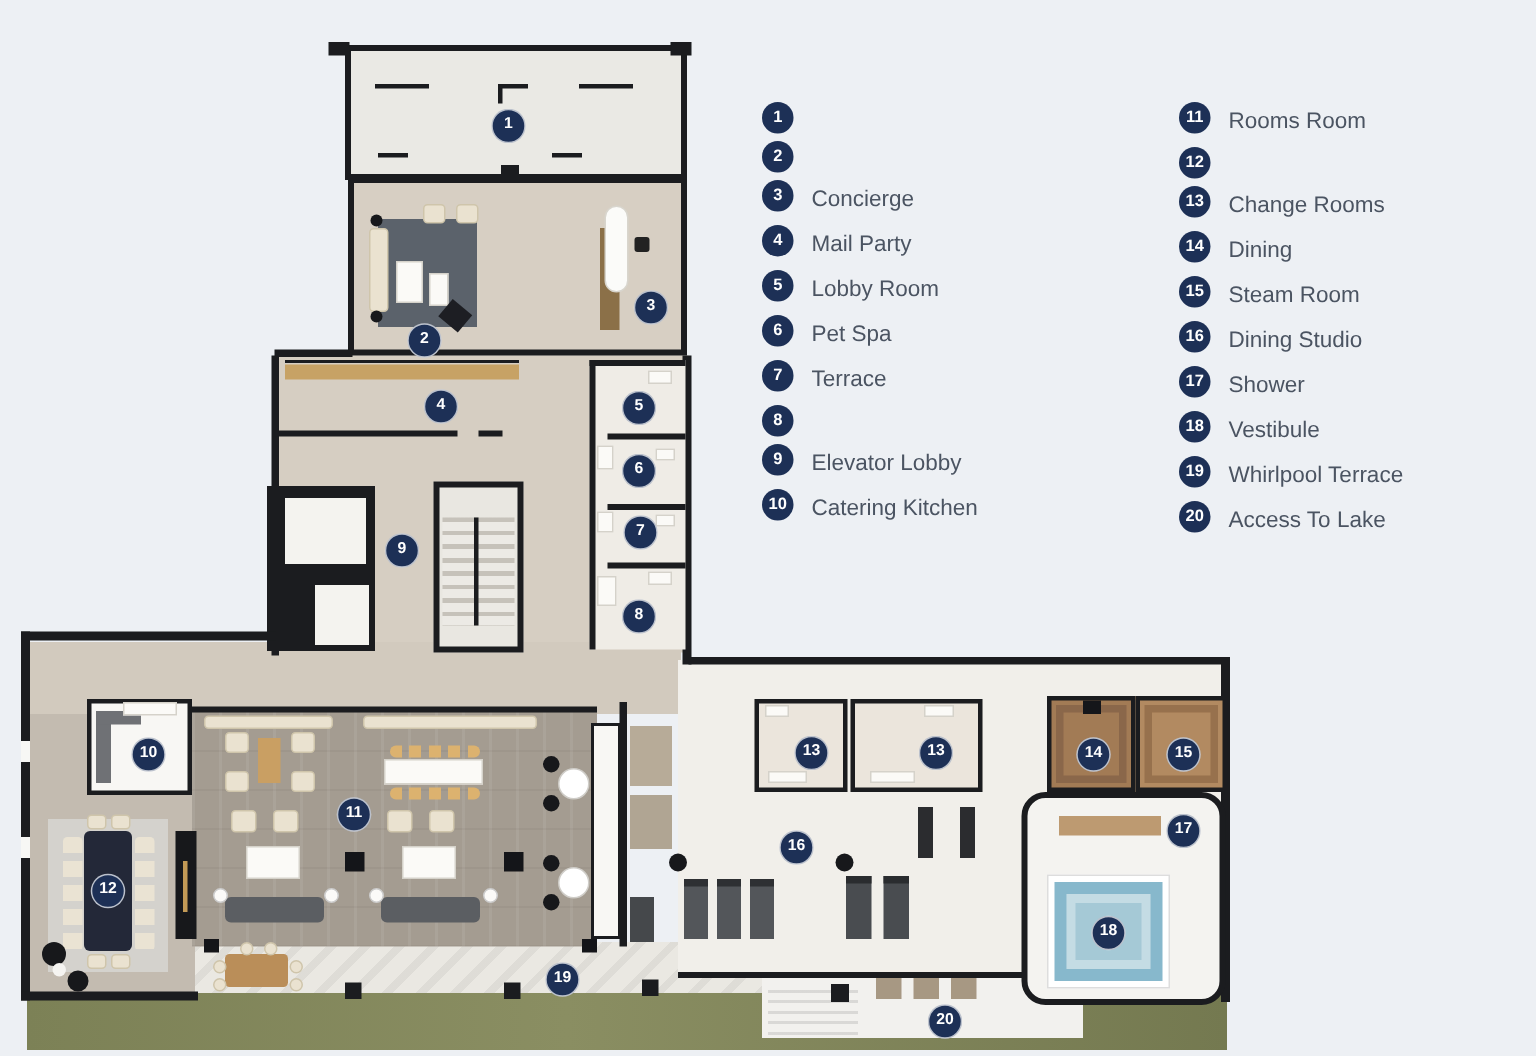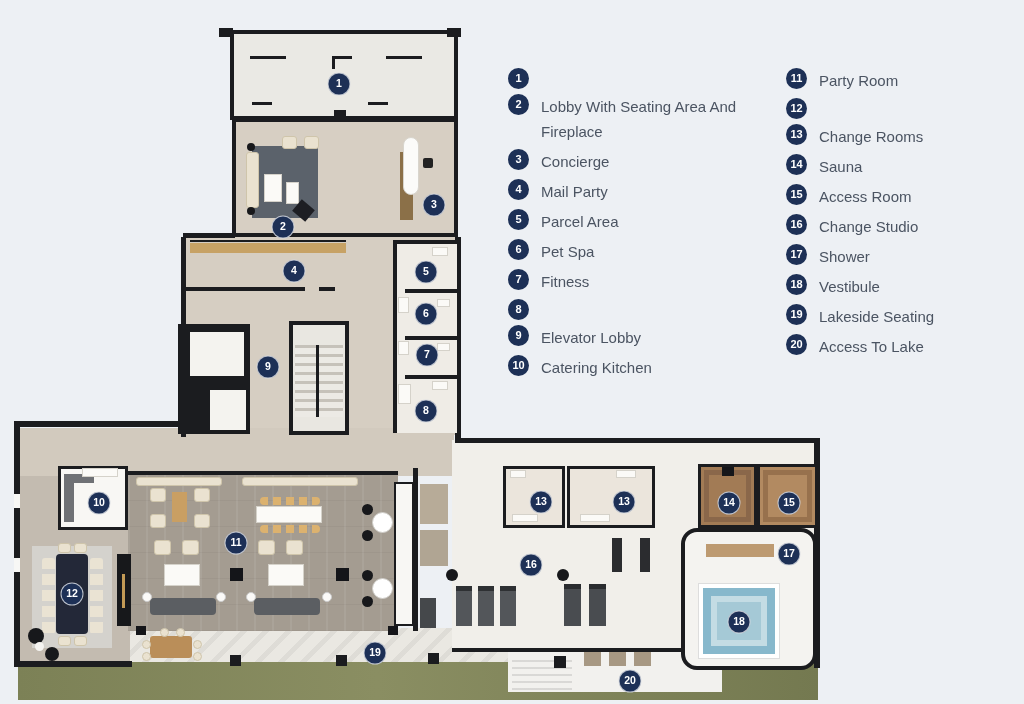--- a/index.html
+++ b/index.html
@@ -231,90 +231,89 @@
   <div class="m" style="left:375px;top:653px;">19</div>
   <div class="m" style="left:630px;top:681px;">20</div>
 
 
   <div class="lg-col" style="left:508px;width:278px;">
     <div class="lg-row">
         <span class="badge">1</span>
       </div>
     <div class="lg-row">
         <span class="badge">2</span>
-        <span class="lg-lab">Lobby With Seating Area And Fireplace</span>
       </div>
     <div class="lg-row">
         <span class="badge">3</span>
         <span class="lg-lab">Concierge</span>
       </div>
     <div class="lg-row">
         <span class="badge">4</span>
         <span class="lg-lab">Mail Party</span>
       </div>
     <div class="lg-row">
         <span class="badge">5</span>
-        <span class="lg-lab">Parcel Area</span>
+        <span class="lg-lab">Lobby Room</span>
       </div>
     <div class="lg-row">
         <span class="badge">6</span>
         <span class="lg-lab">Pet Spa</span>
       </div>
     <div class="lg-row">
         <span class="badge">7</span>
-        <span class="lg-lab">Fitness</span>
+        <span class="lg-lab">Terrace</span>
       </div>
     <div class="lg-row">
         <span class="badge">8</span>
       </div>
     <div class="lg-row">
         <span class="badge">9</span>
         <span class="lg-lab">Elevator Lobby</span>
       </div>
     <div class="lg-row">
         <span class="badge">10</span>
         <span class="lg-lab">Catering Kitchen</span>
       </div>
   </div>
 
   <div class="lg-col" style="left:786px;width:238px;">
     <div class="lg-row">
         <span class="badge">11</span>
-        <span class="lg-lab">Party Room</span>
+        <span class="lg-lab">Rooms Room</span>
       </div>
     <div class="lg-row">
         <span class="badge">12</span>
       </div>
     <div class="lg-row">
         <span class="badge">13</span>
         <span class="lg-lab">Change Rooms</span>
       </div>
     <div class="lg-row">
         <span class="badge">14</span>
-        <span class="lg-lab">Sauna</span>
+        <span class="lg-lab">Dining</span>
       </div>
     <div class="lg-row">
         <span class="badge">15</span>
-        <span class="lg-lab">Access Room</span>
+        <span class="lg-lab">Steam Room</span>
       </div>
     <div class="lg-row">
         <span class="badge">16</span>
-        <span class="lg-lab">Change Studio</span>
+        <span class="lg-lab">Dining Studio</span>
       </div>
     <div class="lg-row">
         <span class="badge">17</span>
         <span class="lg-lab">Shower</span>
       </div>
     <div class="lg-row">
         <span class="badge">18</span>
         <span class="lg-lab">Vestibule</span>
       </div>
     <div class="lg-row">
         <span class="badge">19</span>
-        <span class="lg-lab">Lakeside Seating</span>
+        <span class="lg-lab">Whirlpool Terrace</span>
       </div>
     <div class="lg-row">
         <span class="badge">20</span>
         <span class="lg-lab">Access To Lake</span>
       </div>
   </div>
 
 
 </div>
 

